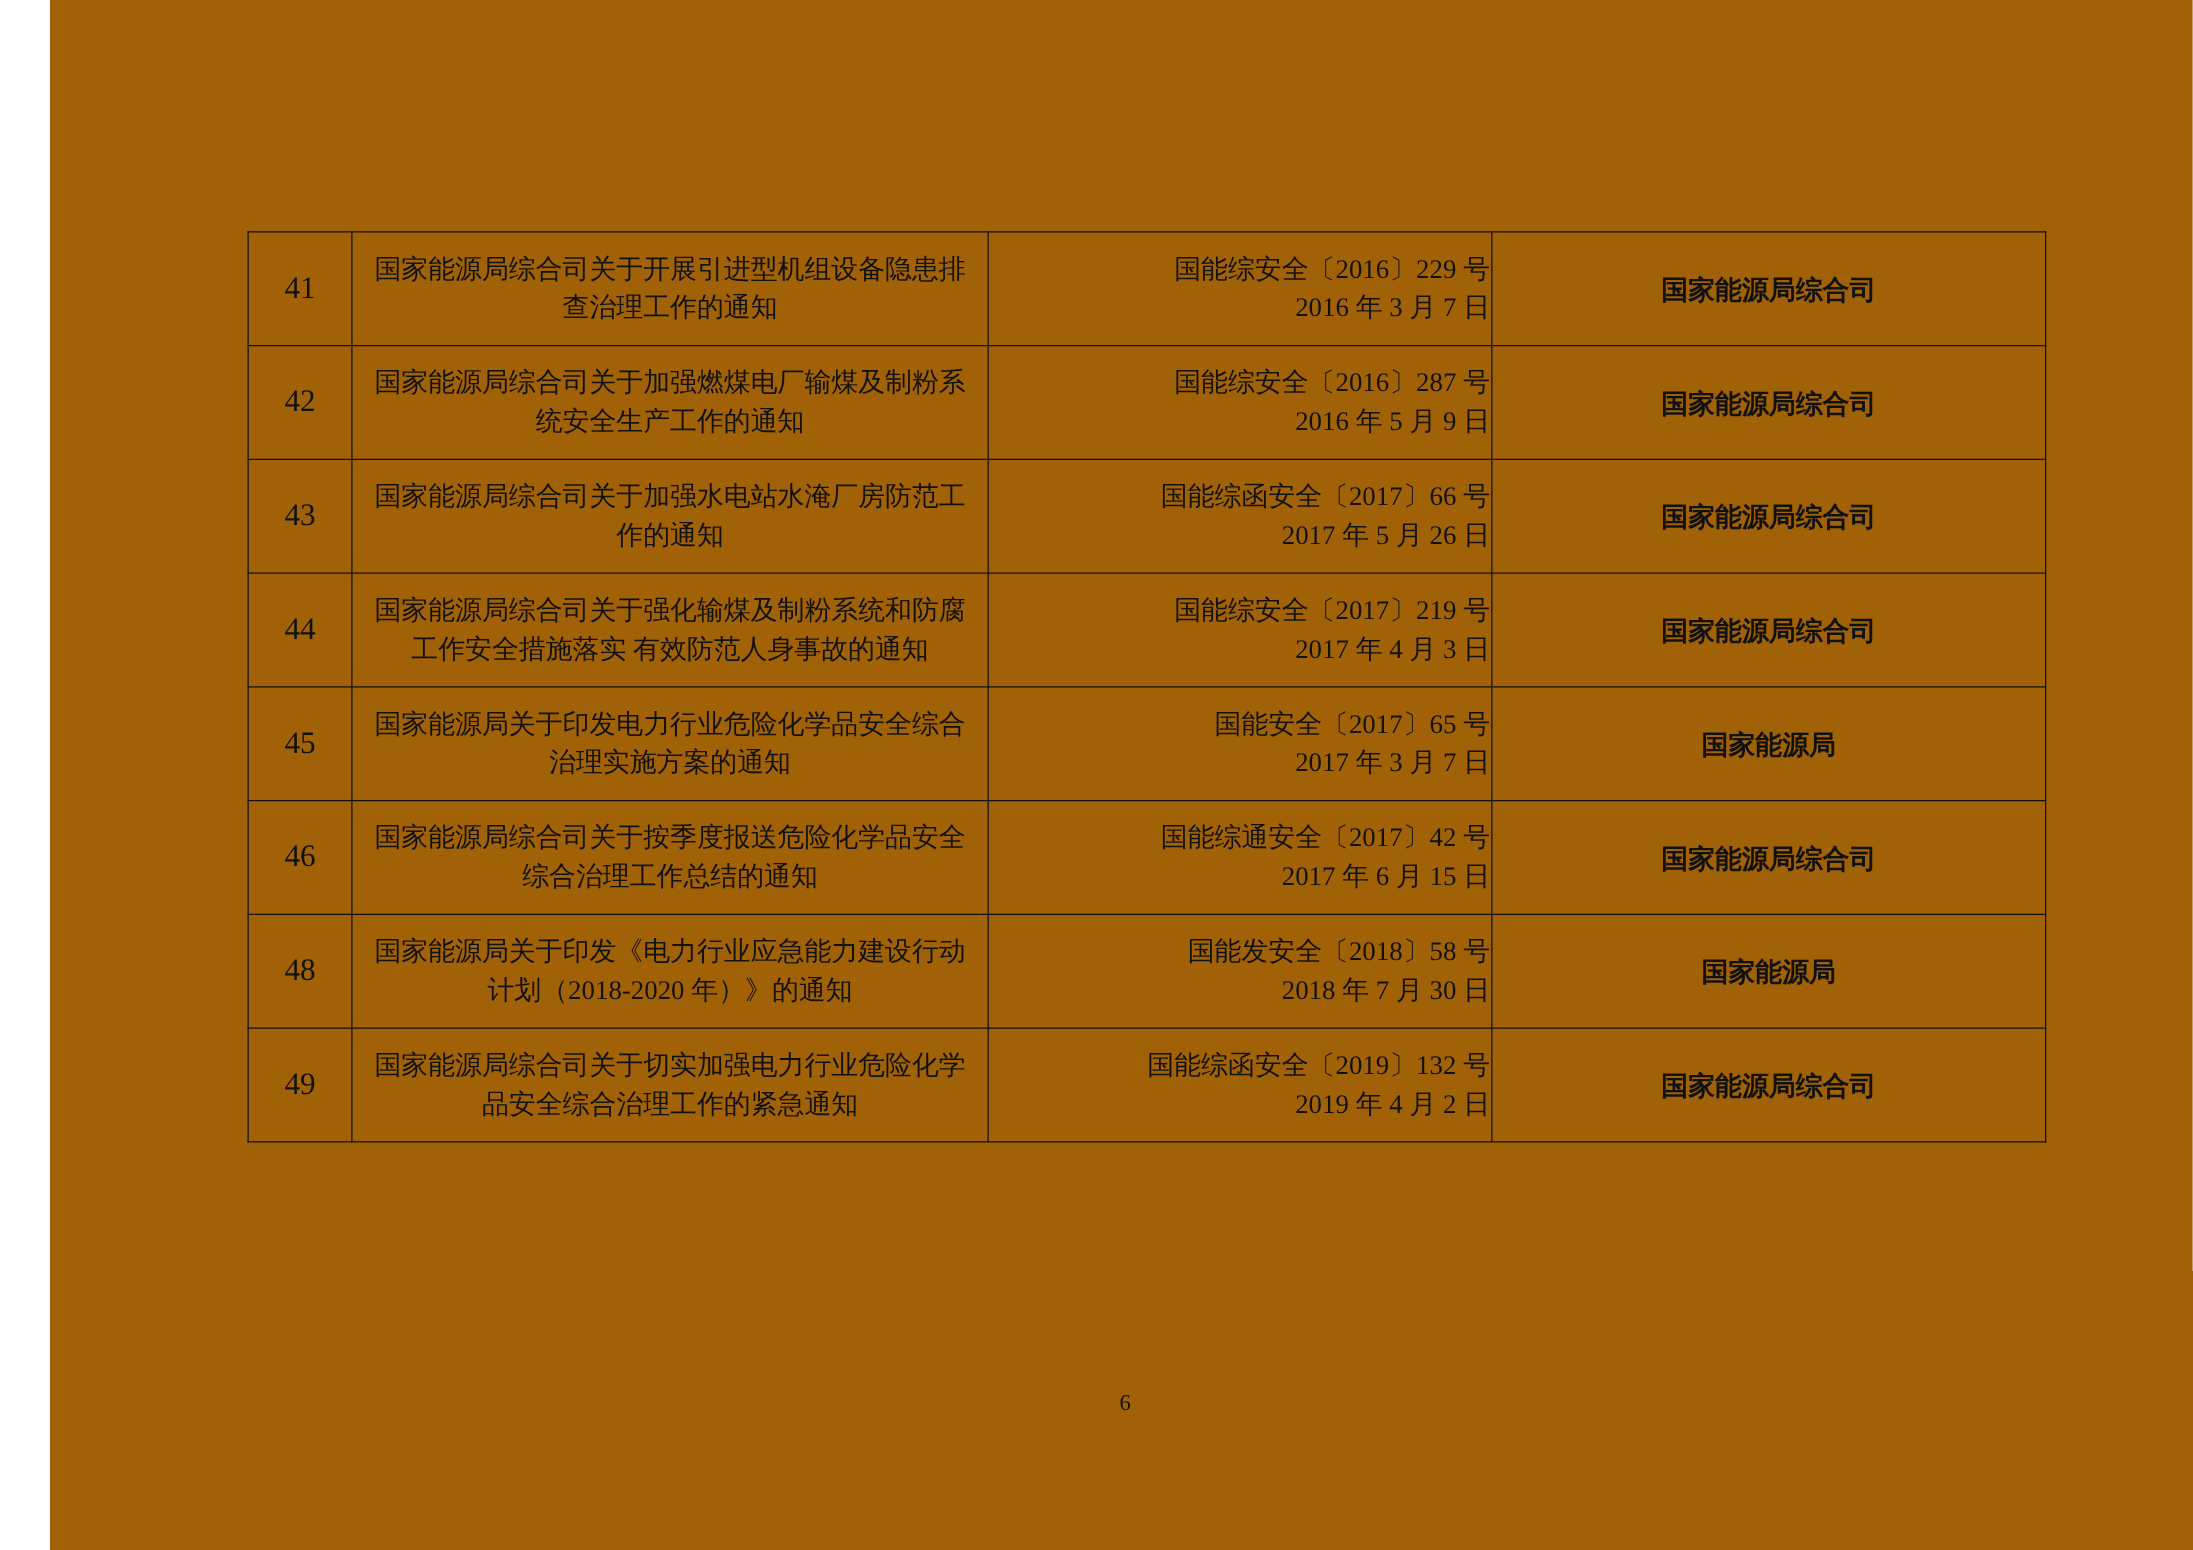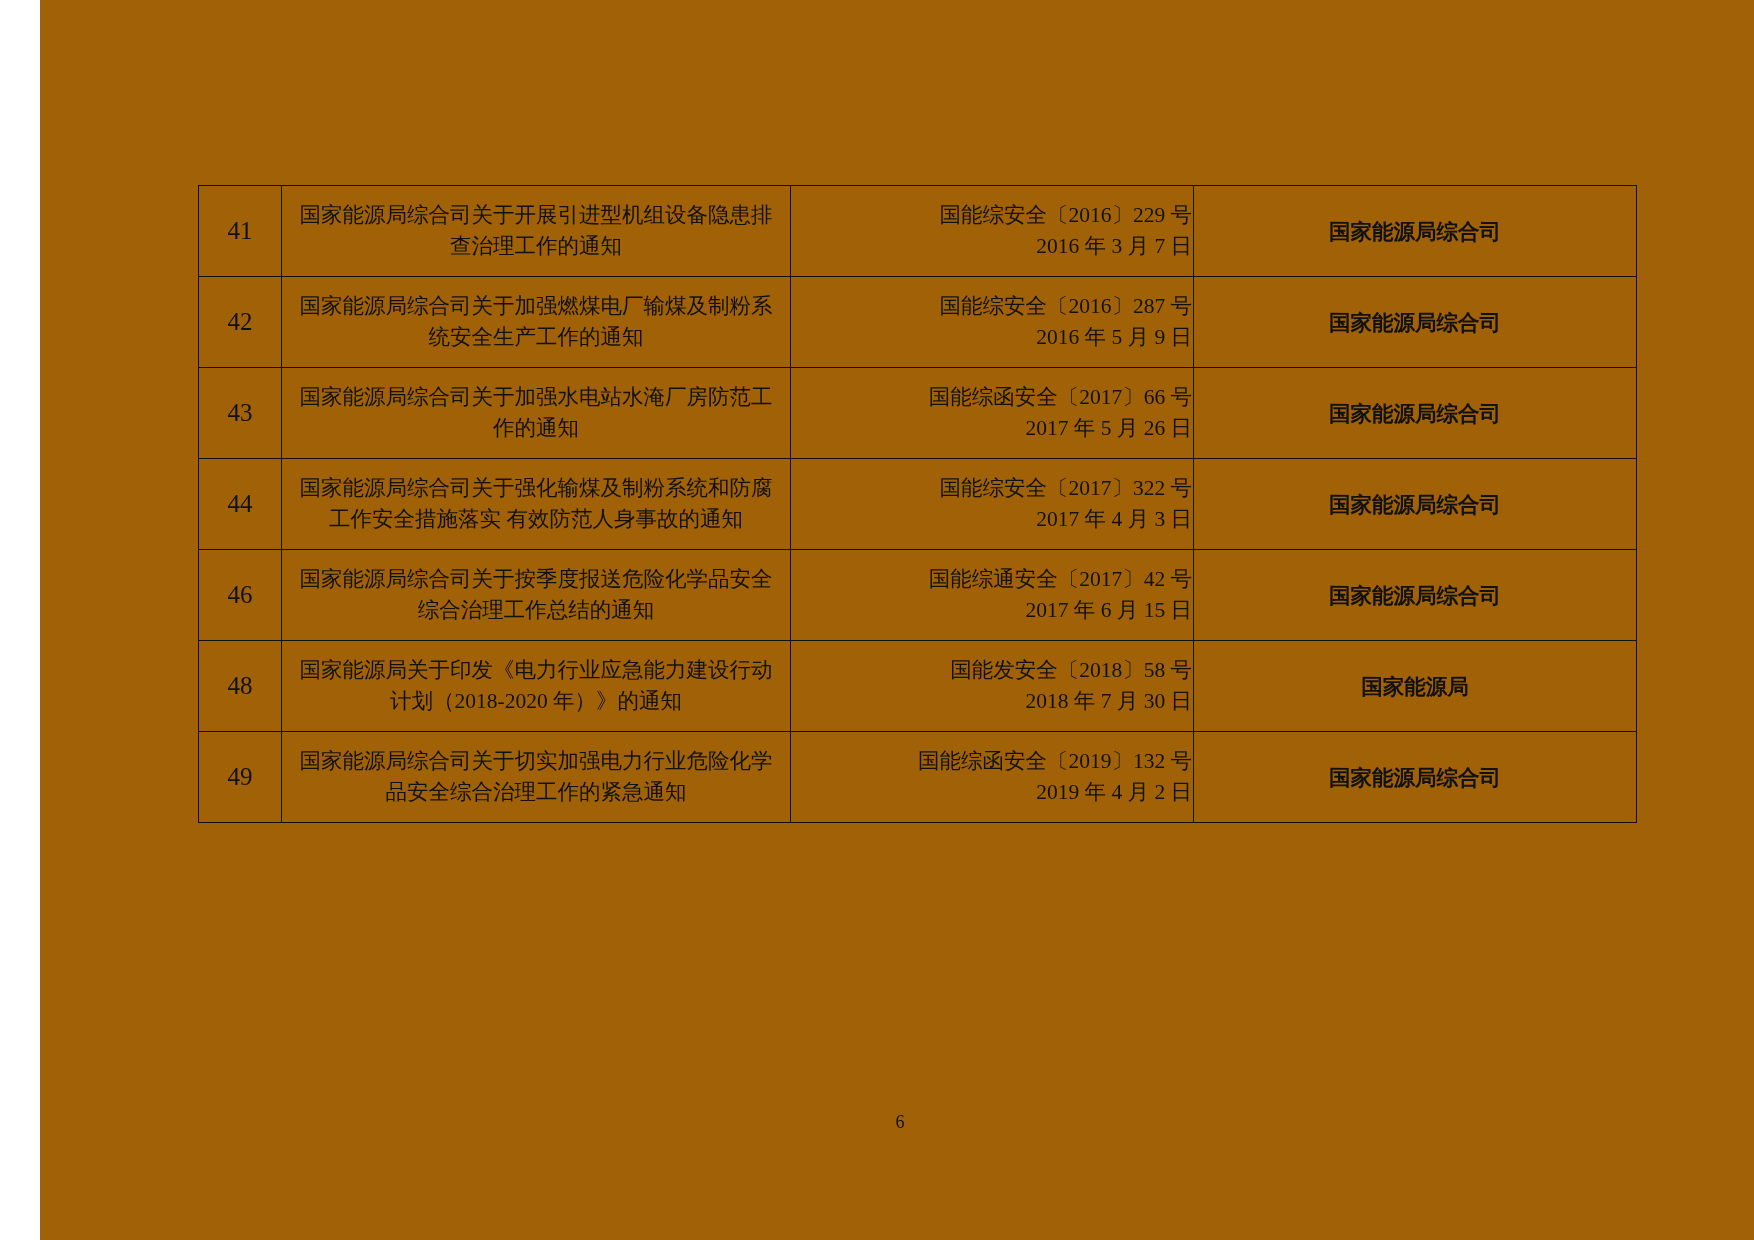--- a/index.html
+++ b/index.html
@@ -104,26 +104,36 @@
         <div class="doc-date">2017 年 5 月 26 日</div>
       </td>
       <td class="c-issuer">国家能源局综合司</td>
     </tr>
 
     <tr>
       <td class="c-no">44</td>
       <td class="c-title">国家能源局综合司关于强化输煤及制粉系统和防腐
 工作安全措施落实 有效防范人身事故的通知</td>
       <td class="c-doc">
-        <div class="doc-no">国能综安全〔2017〕322 号</div>
+        <div class="doc-no">国能综安全〔2017〕219 号</div>
         <div class="doc-date">2017 年 4 月 3 日</div>
       </td>
       <td class="c-issuer">国家能源局综合司</td>
     </tr>
 
+    <tr>
+      <td class="c-no">45</td>
+      <td class="c-title">国家能源局关于印发电力行业危险化学品安全综合
+治理实施方案的通知</td>
+      <td class="c-doc">
+        <div class="doc-no">国能安全〔2017〕65 号</div>
+        <div class="doc-date">2017 年 3 月 7 日</div>
+      </td>
+      <td class="c-issuer">国家能源局</td>
+    </tr>
 
     <tr>
       <td class="c-no">46</td>
       <td class="c-title">国家能源局综合司关于按季度报送危险化学品安全
 综合治理工作总结的通知</td>
       <td class="c-doc">
         <div class="doc-no">国能综通安全〔2017〕42 号</div>
         <div class="doc-date">2017 年 6 月 15 日</div>
       </td>
       <td class="c-issuer">国家能源局综合司</td>

